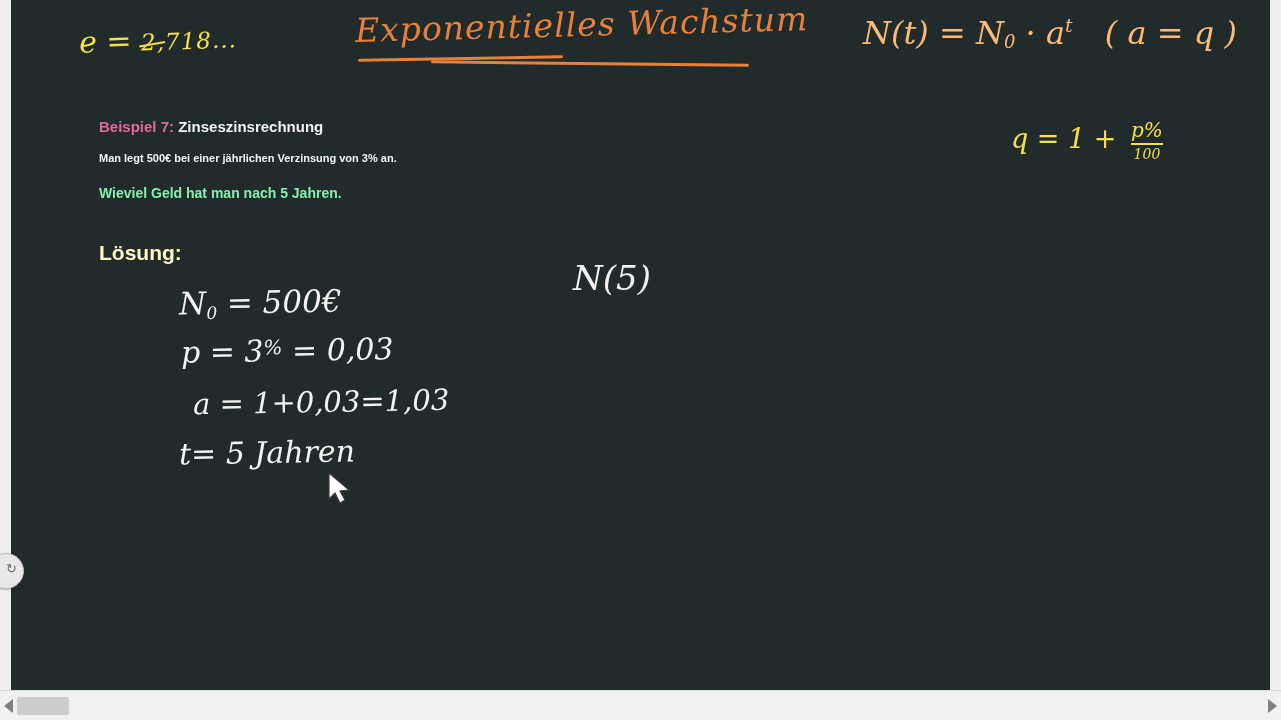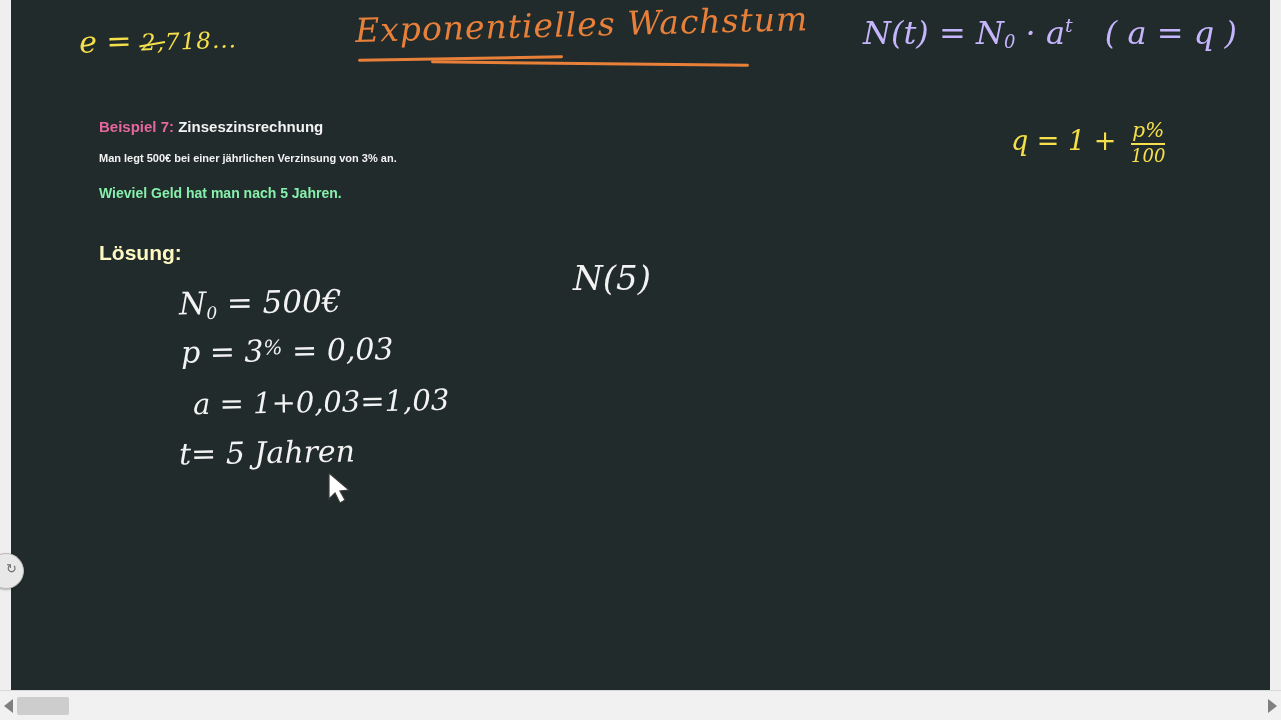--- a/index.html
+++ b/index.html
@@ -215,21 +215,21 @@
     background: #e8803a;
     border-radius: 2px;
     transform: rotate(0.6deg);
   }
 
   
   #hw-formula {
     left: 852px;
     top: 14px;
     font-size: 32px;
-    color: #c4b5fd;
+    color: #fdba74;
     font-style: italic;
   }
   #hw-formula sub {
     font-size: 18px;
     vertical-align: -4px;
   }
   #hw-formula sup {
     font-size: 19px;
     vertical-align: 12px;
   }
@@ -250,21 +250,21 @@
     font-size: 20px;
     margin-left: 6px;
   }
   #hw-q .frac .num { display: block; }
   #hw-q .frac .bar {
     display: block;
     height: 2px;
     background: #f5e04b;
     margin: 2px 0;
   }
-  #hw-q .frac .den { display: block; font-size: 18px; }
+  #hw-q .frac .den { display: block; font-size: 14px; }
 
   
   #hw-n5 {
     left: 522px;
     top: 258px;
     font-size: 34px;
     color: #f3f3f3;
     font-style: italic;
     margin-left: 40px;
   }

